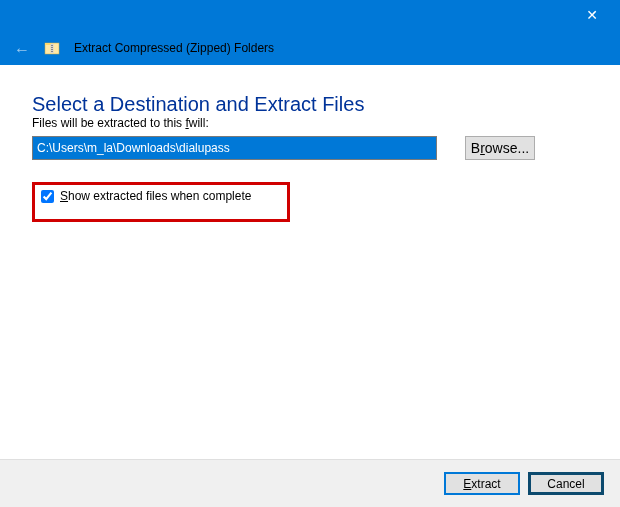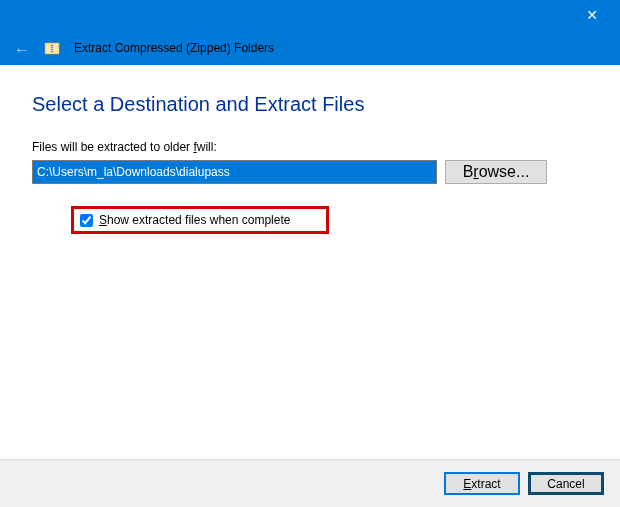--- a/index.html
+++ b/index.html
@@ -4,28 +4,28 @@
   <style>
     * { margin: 0; padding: 0; box-sizing: border-box; font-family: "Segoe UI", Tahoma, sans-serif; }
     body { width: 620px; height: 507px; background: #fff; overflow: hidden; }
     .titlebar { background: #0078d7; height: 30px; display: flex; align-items: center; justify-content: flex-end; padding-right: 12px; }
     .close-x { color: #fff; font-size: 14px; font-weight: 300; cursor: pointer; padding: 4px 10px; }
     .header { background: #0078d7; height: 35px; display: flex; align-items: center; padding-left: 14px; gap: 14px; }
     .back-arrow { color: rgba(255,255,255,0.6); font-size: 16px; }
     .folder-icon { width: 16px; height: 16px; }
     .header-title { color: #000000; font-size: 12px; }
     .content { padding: 28px 32px 0 32px; }
-    .main-heading { color: #003399; font-size: 20px; font-weight: 400; margin-bottom: 24px; }
+    .main-heading { color: #003399; font-size: 20px; font-weight: 400; }
     .label-text { font-size: 12px; color: #000; margin-bottom: 6px; }
     .underline { text-decoration: underline; }
-    .path-row { display: flex; gap: 8px; align-items: center; margin-bottom: 22px; }
+    .path-row { display: flex; gap: 28px; align-items: center; margin-bottom: 22px; }
     .path-input { flex: 0 0 405px; height: 24px; border: 1px solid #7a7a7a; padding: 2px 4px; font-size: 12px; background: #0078d7; color: #fff; }
     .path-input::selection { background: #0078d7; color: #fff; }
-    .browse-btn { width: 102px; height: 24px; border: 1px solid #adadad; background: #e1e1e1; font-size: 16px; cursor: pointer; text-align: center; }
-    .checkbox-row { display: inline-flex; align-items: center; gap: 6px; padding: 4px 36px 4px 6px; border: 3px solid #d00000; margin-left: 39px; }
+    .browse-btn { width: 70px; height: 24px; border: 1px solid #adadad; background: #e1e1e1; font-size: 14px; cursor: pointer; text-align: center; }
+    .checkbox-row { display: inline-flex; align-items: center; gap: 6px; padding: 4px 36px 16px 6px; border: 3px solid #d00000; }
     .checkbox { width: 13px; height: 13px; }
     .checkbox-label { font-size: 12px; color: #000; }
     .footer { position: absolute; bottom: 0; left: 0; right: 0; height: 48px; border-top: 1px solid #dfdfdf; background: #f0f0f0; display: flex; align-items: center; justify-content: flex-end; padding-right: 16px; gap: 8px; padding-left: 28px; }
     .ftr-btn { width: 76px; height: 23px; font-size: 12px; cursor: pointer; background: #e1e1e1; border: 3px solid #0c4a6e; }
     .ftr-btn.primary { border: 2px solid #0078d7; }
   </style>
 </head>
 <body>
 
 <div class="titlebar">
@@ -43,21 +43,21 @@
     <rect x="7" y="9" width="2" height="1" fill="#888"></rect>
     <rect x="7" y="11" width="2" height="1" fill="#888"></rect>
   </svg>
   <span class="header-title">Extract Compressed (Zipped) Folders</span>
 </div>
 
 <div class="content">
   <h1 class="main-heading">Select a Destination and Extract Files</h1>
 
   <div class="label-text">
-    <span>Files will be extracted to older </span><span class="underline">f</span><span>will:</span>
+    <span>Files will be extracted to this </span><span class="underline">f</span><span>will:</span>
   </div>
 
   <div class="path-row">
     <input class="path-input" type="text" value="C:\Users\m_la\Downloads\dialupass" style="">
     <button class="browse-btn">
       <span>B</span><span class="underline">r</span><span>owse...</span>
     </button>
   </div>
 
   <div class="checkbox-row">

